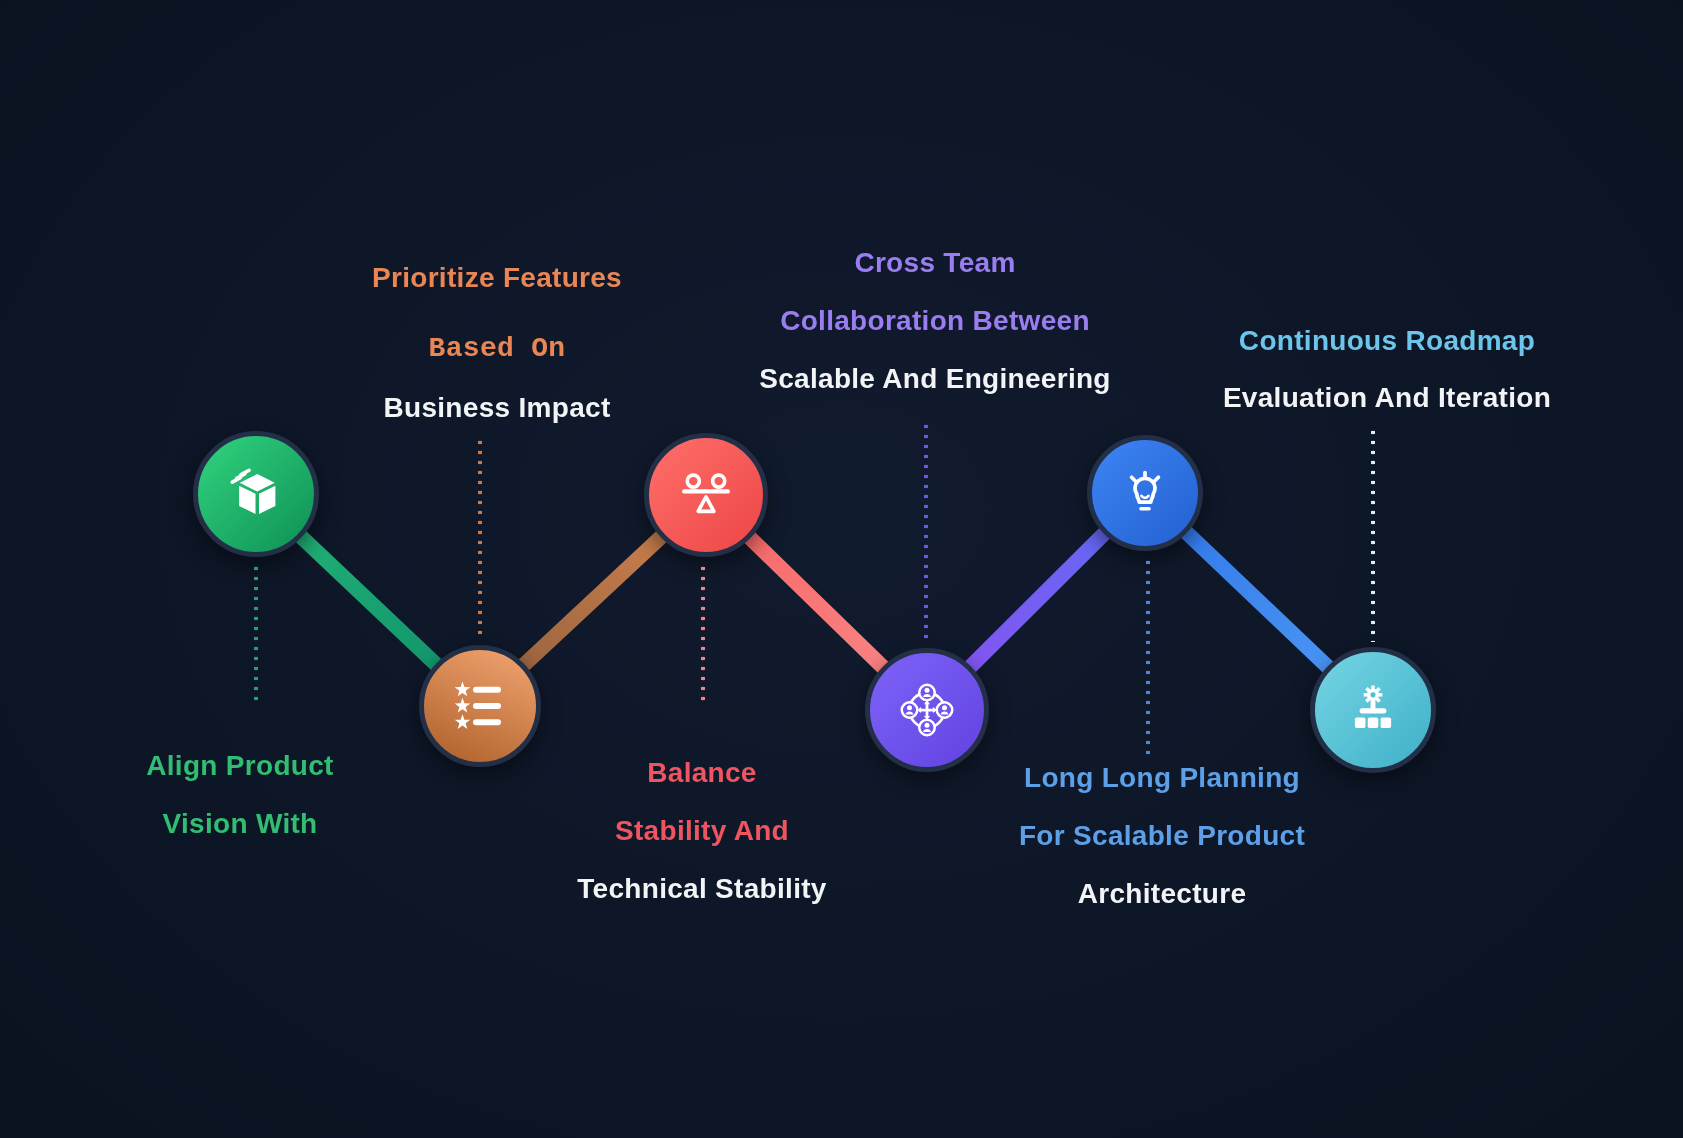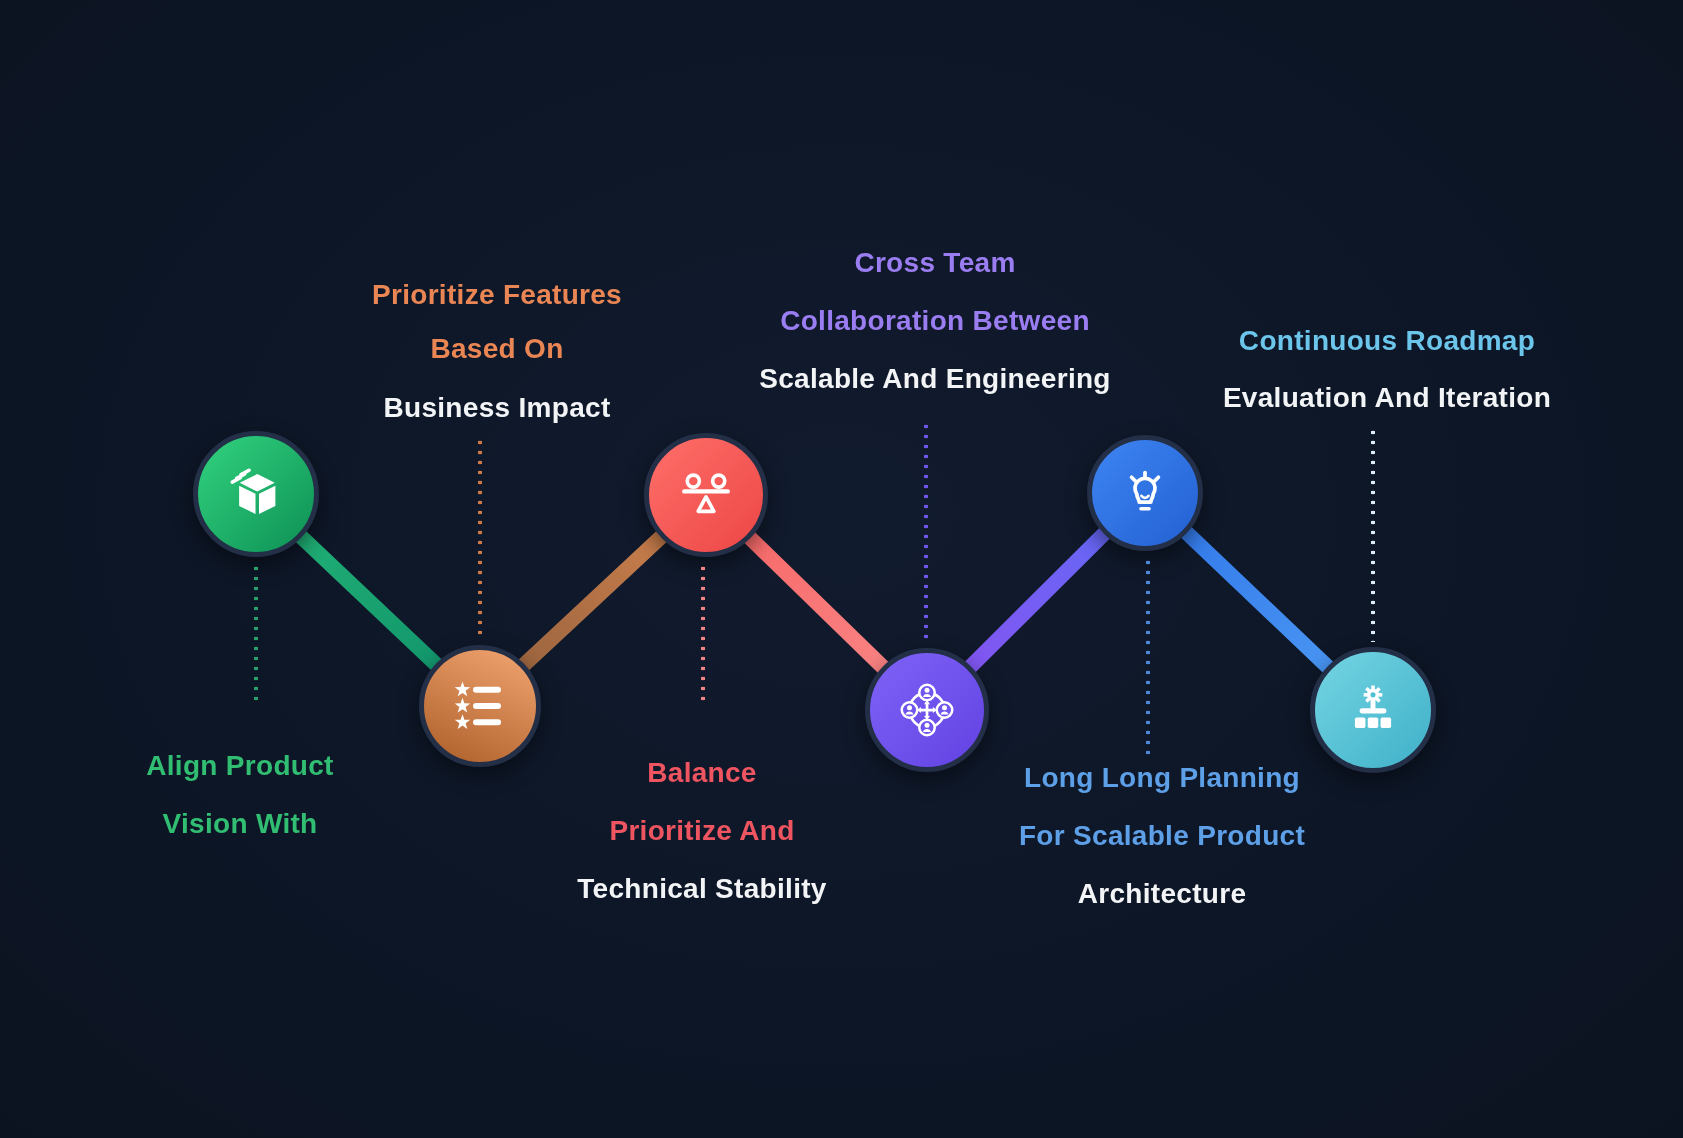--- a/index.html
+++ b/index.html
@@ -28,21 +28,21 @@
   .d2{--dc:#cf7a45;left:478px;top:440px;height:200px;}
   .d3{--dc:#f08484;left:701px;top:566px;height:136px;}
   .d4{--dc:#6f55e8;left:924px;top:424px;height:218px;}
   .d5{--dc:#4f86d8;left:1146px;top:560px;height:196px;}
   .d6{--dc:#d8eef4;left:1371px;top:430px;height:212px;}
   .label-line{
     position:absolute;transform:translateX(-50%);white-space:nowrap;
     font-size:28px;font-weight:600;letter-spacing:.3px;
   }
   .n1l1{left:240px;top:750px}.n1l2{left:240px;top:808px}.n1l3{left:240px;top:866px}
-  .n2l1{left:497px;top:279px}.n2l2{left:497px;top:333px}.n2l3{left:497px;top:392px}
+  .n2l1{left:497px;top:262px}.n2l2{left:497px;top:333px}.n2l3{left:497px;top:392px}
   .n3l1{left:702px;top:757px}.n3l2{left:702px;top:815px}.n3l3{left:702px;top:873px}
   .n4l1{left:935px;top:247px}.n4l2{left:935px;top:305px}.n4l3{left:935px;top:363px}
   .n5l1{left:1162px;top:762px}.n5l2{left:1162px;top:820px}.n5l3{left:1162px;top:878px}
   .n6l1{left:1387px;top:325px}.n6l2{left:1387px;top:382px}
 </style>
 </head>
 <body>
 
 <div class="stage">
 
@@ -101,36 +101,36 @@
         <polygon transform="translate(9,24)" points="0,-7 1.65,-2.27 6.66,-2.16 2.66,0.87 4.11,5.66 0,2.8 -4.11,5.66 -2.66,0.87 -6.66,-2.16 -1.65,-2.27"></polygon>
         <polygon transform="translate(9,38)" points="0,-7 1.65,-2.27 6.66,-2.16 2.66,0.87 4.11,5.66 0,2.8 -4.11,5.66 -2.66,0.87 -6.66,-2.16 -1.65,-2.27"></polygon>
         <rect x="18" y="7.4" width="24" height="5.2" rx="2.6"></rect>
         <rect x="18" y="21.4" width="24" height="5.2" rx="2.6"></rect>
         <rect x="18" y="35.4" width="24" height="5.2" rx="2.6"></rect>
       </g>
     </svg>
   </div>
   <div class="dotted d2"></div>
   <div class="label-line n2l1" style="color: rgb(234, 134, 84);">Prioritize Features</div>
-  <div class="label-line n2l2" style="color: rgb(234, 134, 84);">Based On</div>
+  <div class="label-line n2l2" style="color: rgb(234, 134, 84); font-family: Liberation Mono, monospace;">Based On</div>
   <div class="label-line n2l3" style="color: rgb(242, 244, 246);">Business Impact</div>
 
   <div class="node node3">
     <svg width="58" height="58" viewBox="0 0 48 48">
       <g fill="none" stroke="#ffffff" stroke-width="3" stroke-linejoin="round" stroke-linecap="round">
         <circle cx="13.5" cy="12.5" r="5"></circle>
         <circle cx="34.5" cy="12.5" r="5"></circle>
         <line x1="6" y1="21" x2="42" y2="21" stroke-width="3.6"></line>
         <polygon points="24,25.5 30.5,37.5 17.5,37.5"></polygon>
       </g>
     </svg>
   </div>
   <div class="dotted d3"></div>
   <div class="label-line n3l1" style="color: rgb(239, 85, 96);">Balance</div>
-  <div class="label-line n3l2" style="color: rgb(239, 85, 96);">Prioritize And</div>
+  <div class="label-line n3l2" style="color: rgb(239, 85, 96);">Stability And</div>
   <div class="label-line n3l3" style="color: rgb(242, 244, 246);">Technical Stability</div>
 
   <div class="node node4">
     <svg width="60" height="60" viewBox="0 0 48 48">
       <circle cx="24" cy="24" r="14" fill="none" stroke="#ffffff" stroke-width="2.2"></circle>
       <g>
         <g transform="translate(24,10)">
           <circle r="6.2" fill="#7055ee" stroke="#ffffff" stroke-width="2"></circle>
           <circle cy="-1.8" r="2" fill="#ffffff"></circle>
           <path d="M-3.2,3.6 a3.3,3.3 0 0 1 6.4,0 z" fill="#ffffff"></path>

